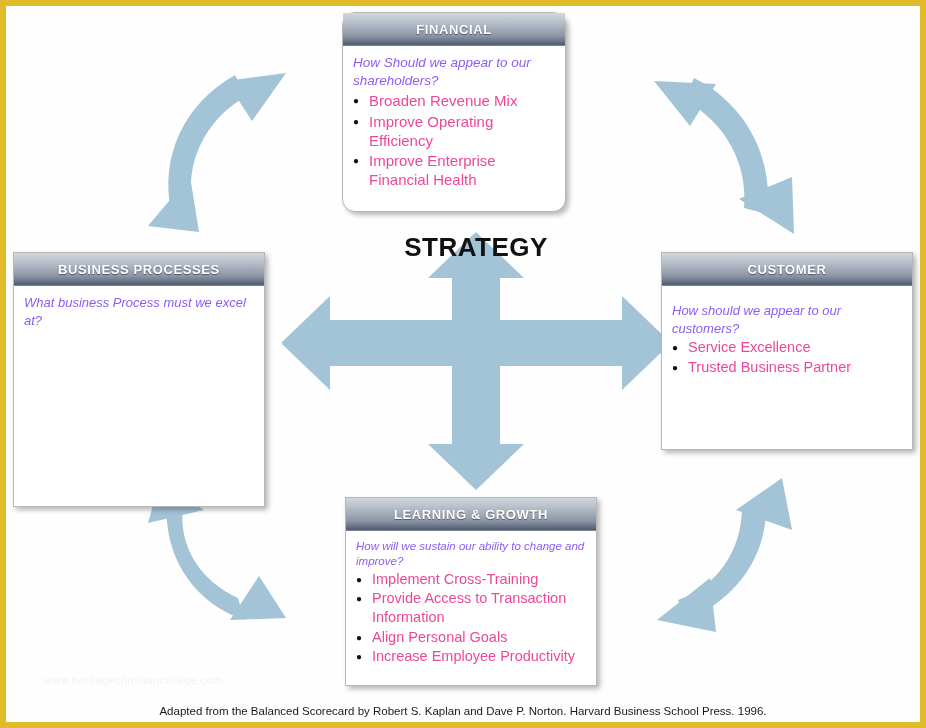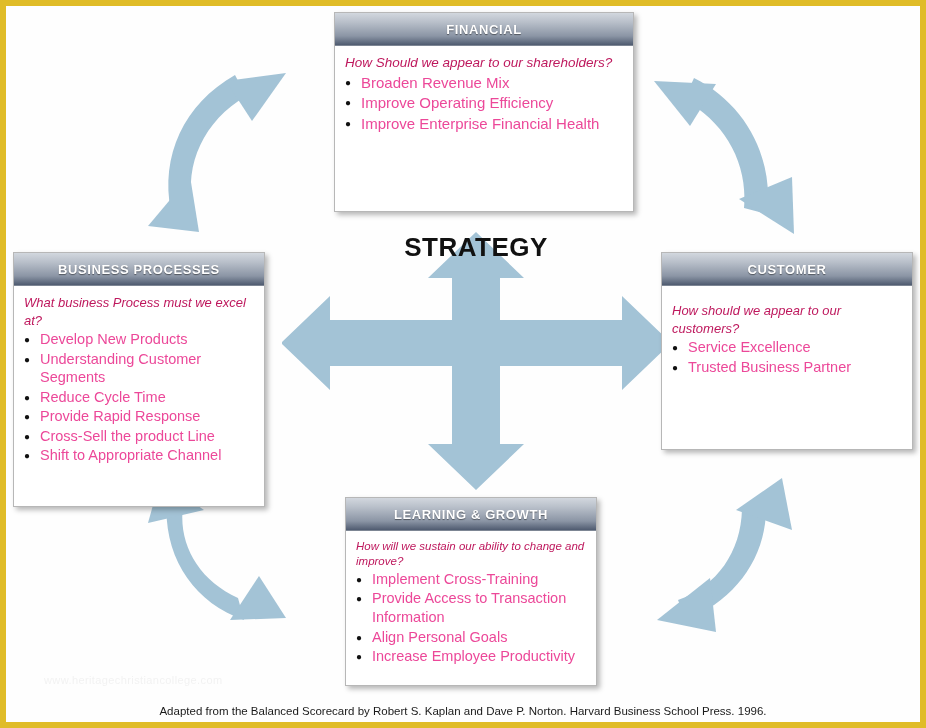--- a/index.html
+++ b/index.html
@@ -48,21 +48,21 @@
     white-space:nowrap;
   }
   .card-body{
     padding:8px 10px 6px 10px;
     box-sizing:border-box;
   }
   .subtitle{
     font-style:italic;
     font-size:13.5px;
     line-height:1.35;
-    color:#be185d;
+    color:#8b5cf6;
     margin:0 0 1px 0;
   }
   ul.goals{
     list-style:none;
     margin:0;padding:0;
   }
   ul.goals li{
     position:relative;
     padding-left:16px;
     font-size:15px;
@@ -72,21 +72,21 @@
   }
   ul.goals li:before{
     content:"\25CF";
     position:absolute;left:0;top:0;
     font-size:10px;
     line-height:1.9;
     color:#111;
   }
 
   
-  #card-financial{ left:328px; top:6px;  width:300px; height:200px; }
+  #card-financial{ left:336px; top:6px;  width:224px; height:200px;border-radius:13px; }
   #card-business{ left:7px;   top:246px; width:252px; height:255px; }
   #card-customer{ left:655px; top:246px; width:252px; height:198px; }
   #card-learning{ left:339px; top:491px; width:252px; height:189px; }
 
   #card-learning .subtitle{ font-size:11.5px; line-height:1.3; }
   #card-learning ul.goals li{ font-size:14.5px; }
   #card-business .subtitle{ font-size:13px; }
   #card-business ul.goals li{ font-size:14.5px; }
   #card-customer .subtitle{ font-size:13px;margin-top:8px; }
   #card-customer ul.goals li{ font-size:14.5px; }
@@ -155,28 +155,20 @@
       </ul>
     </div>
   </div>
 
   <div class="card" id="card-business">
     <div class="card-head">
       <span>BUSINESS PROCESSES</span>
     </div>
     <div class="card-body">
       <p class="subtitle">What business Process must we excel at?</p>
-      <ul class="goals">
-        <li>Develop New Products</li>
-        <li>Understanding Customer Segments</li>
-        <li>Reduce Cycle Time</li>
-        <li>Provide Rapid Response</li>
-        <li>Cross-Sell the product Line</li>
-        <li>Shift to Appropriate Channel</li>
-      </ul>
     </div>
   </div>
 
   <div class="card" id="card-customer">
     <div class="card-head">
       <span>CUSTOMER</span>
     </div>
     <div class="card-body">
       <p class="subtitle">How should we appear to our customers?</p>
       <ul class="goals">

